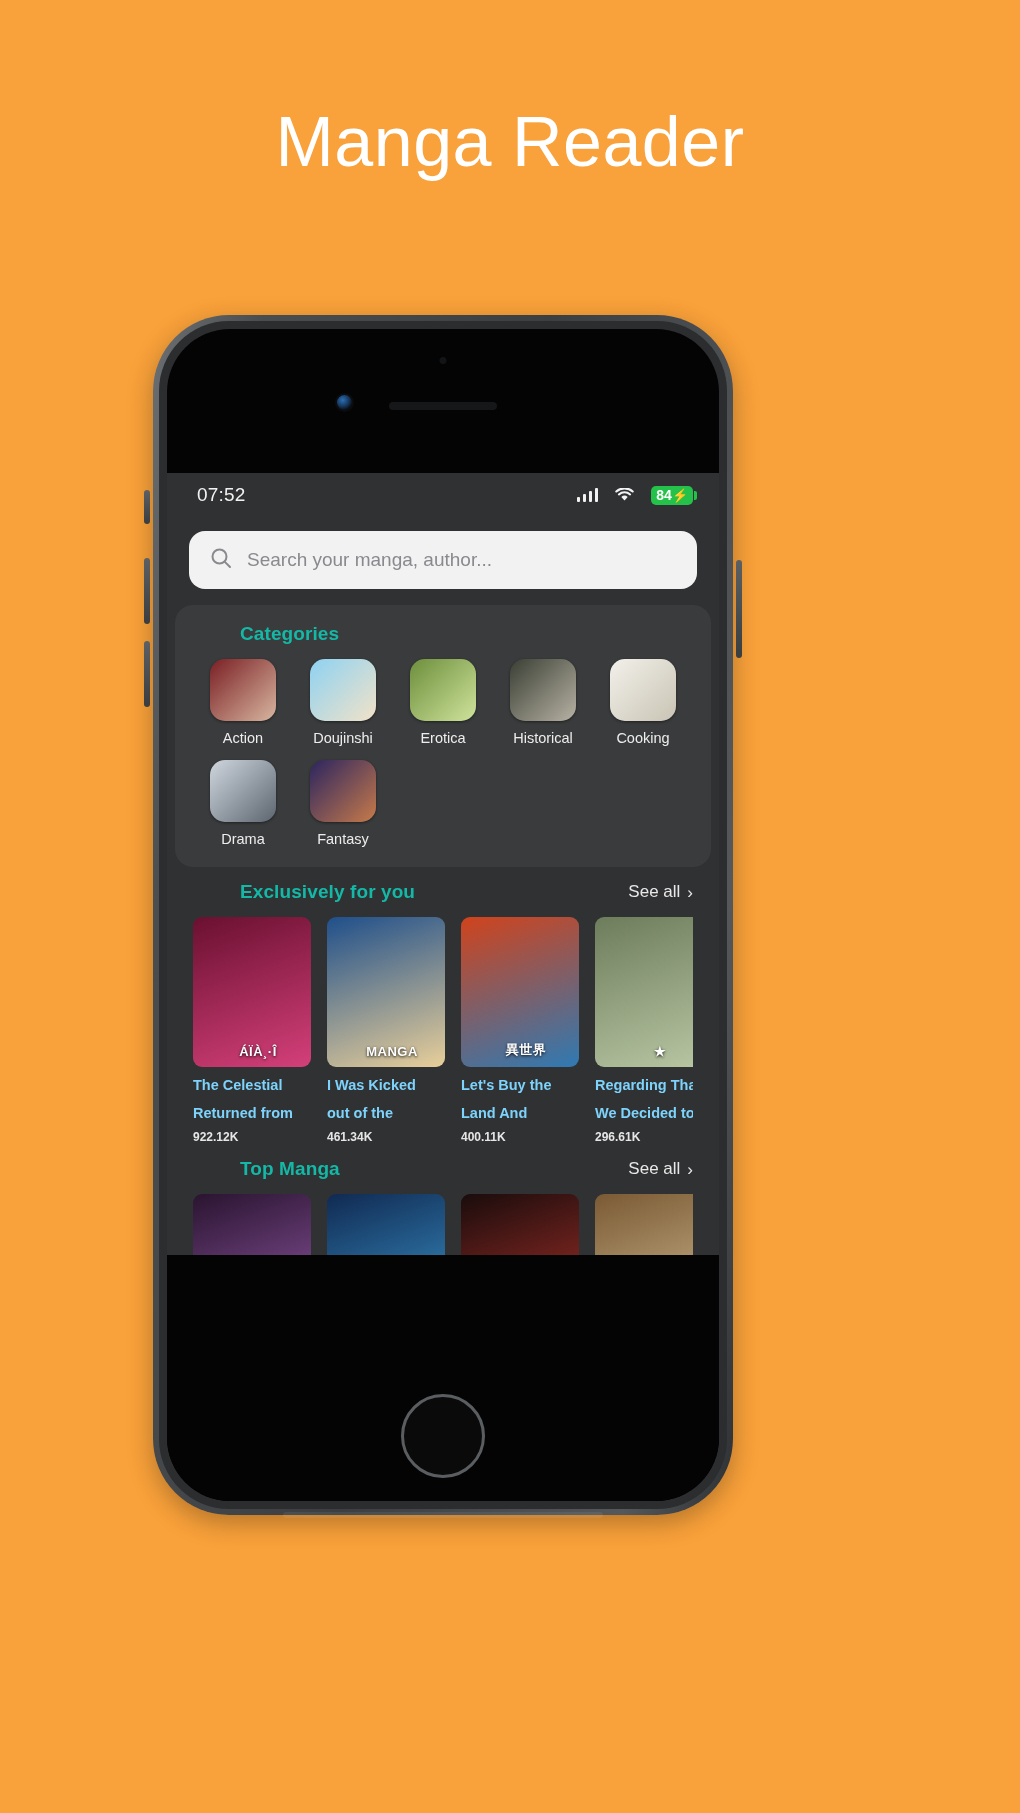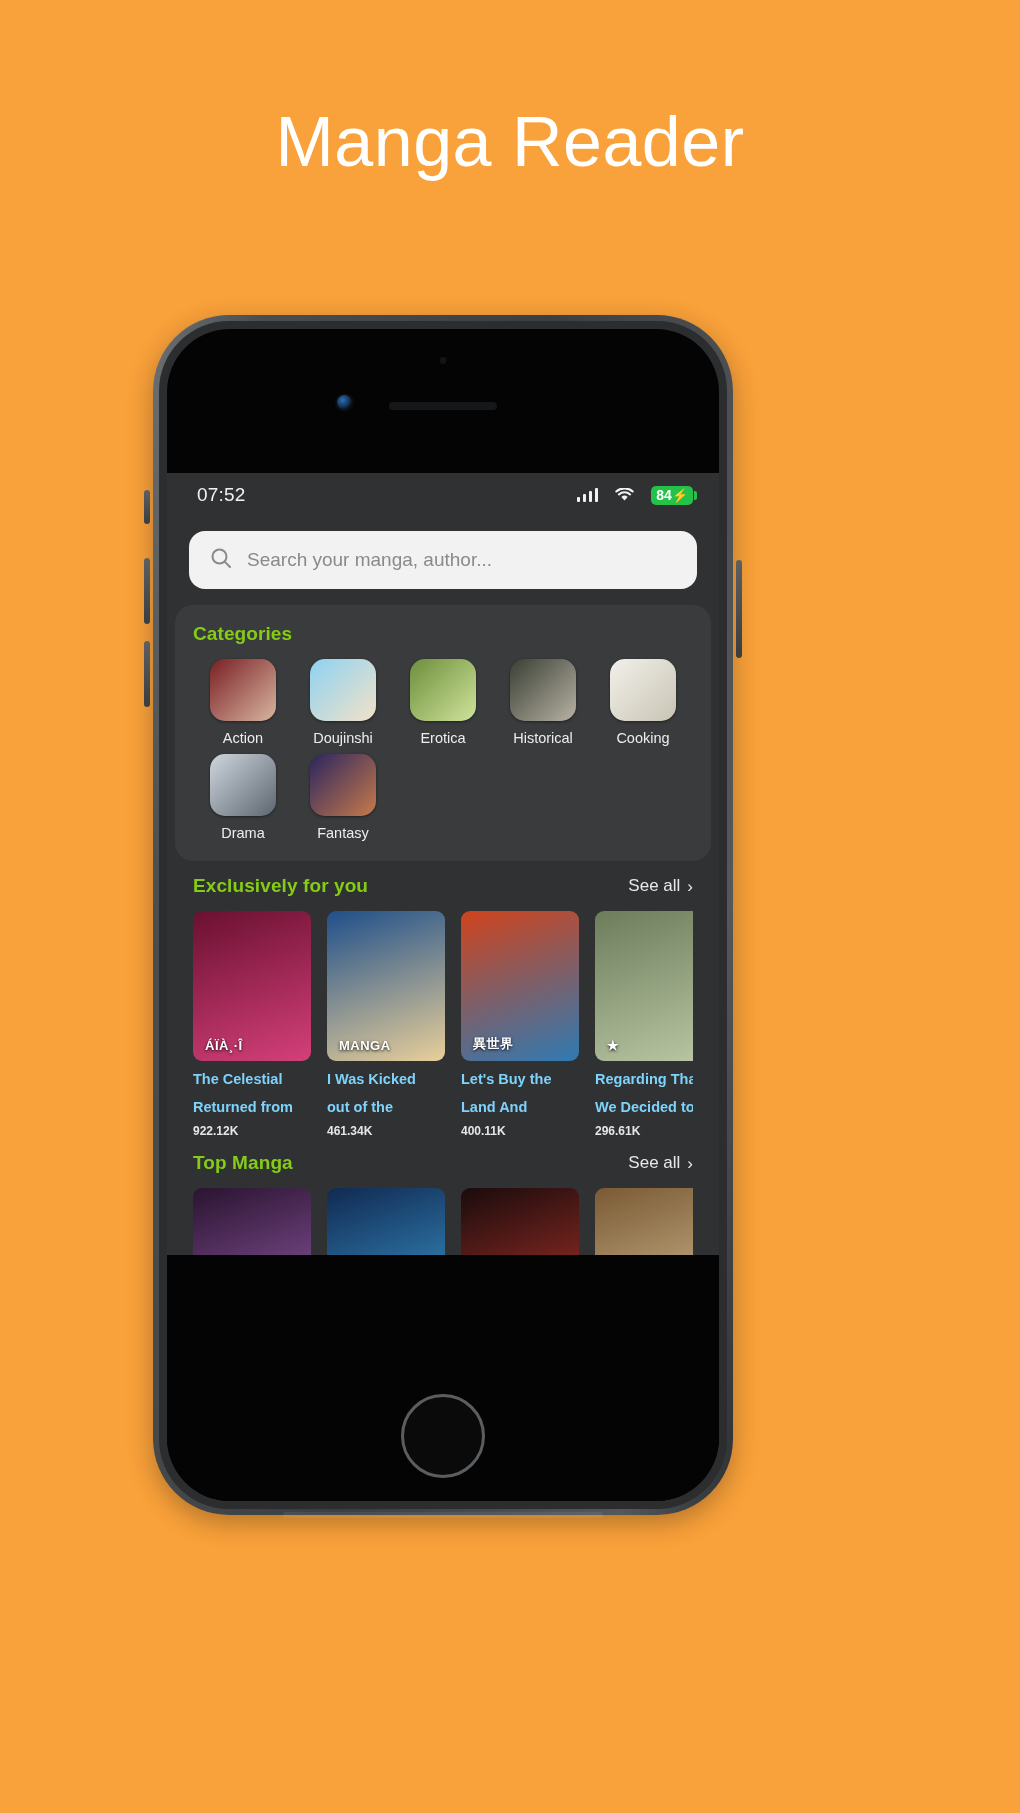--- a/index.html
+++ b/index.html
@@ -138,33 +138,33 @@
     margin: 0 8px 14px 8px;
     padding: 18px 18px 20px 18px;
   }
   .panel-plain { background: transparent; padding: 0 18px 8px 18px; margin: 0 8px 6px 8px; }
 
   .section-head {
     display: flex; align-items: center; justify-content: space-between;
     margin-bottom: 14px;
   }
   .section-title {
-    color: #84cc16; font-size: 19px; font-weight: 700; letter-spacing: 0.1px;
+    color: #14b8a6; font-size: 19px; font-weight: 700; letter-spacing: 0.1px; margin-left: 47px;
   }
   .see-all {
     color: #E8E8E8; font-size: 17px; font-weight: 400;
     display: flex; align-items: center; gap: 7px; cursor: pointer;
   }
   .chev { font-size: 17px; line-height: 1; }
 
   
   .cat-grid {
     display: grid;
     grid-template-columns: repeat(5, 1fr);
-    row-gap: 8px;
+    row-gap: 14px;
   }
   .cat-item { display: flex; flex-direction: column; align-items: center; gap: 9px; cursor: pointer; }
   .cat-thumb {
     width: 66px; height: 62px; border-radius: 15px;
     background-size: cover; background-position: center;
     box-shadow: 0 1px 3px rgba(0,0,0,.45);
   }
   .cat-label { color: #EDEDED; font-size: 14.5px; font-weight: 400; text-align: center; }
 
   
@@ -194,21 +194,21 @@
     width: 84px; height: 84px; border-radius: 50%;
     border: 3px solid #5b5e61;
     background: #0a0a0a;
   }
   .bottom-edge {
     position:absolute; bottom:-3px; left:50%; transform:translateX(-50%);
     width: 320px; height: 6px; border-radius: 3px; background: rgba(255,255,255,0.07);
   }
   .art-label {
     position: absolute; left: 12px; right: 0; bottom: 8px;
-    font-size: 13px; font-weight: 700;
+    text-align: center; font-size: 13px; font-weight: 700;
     color: #fff; text-shadow: 0 1px 3px rgba(0,0,0,.9);
     letter-spacing: .5px;
   }
 </style>
 </head>
 <body>
 
 <div class="hero-title">Manga Reader</div>
 
 <div class="phone">

